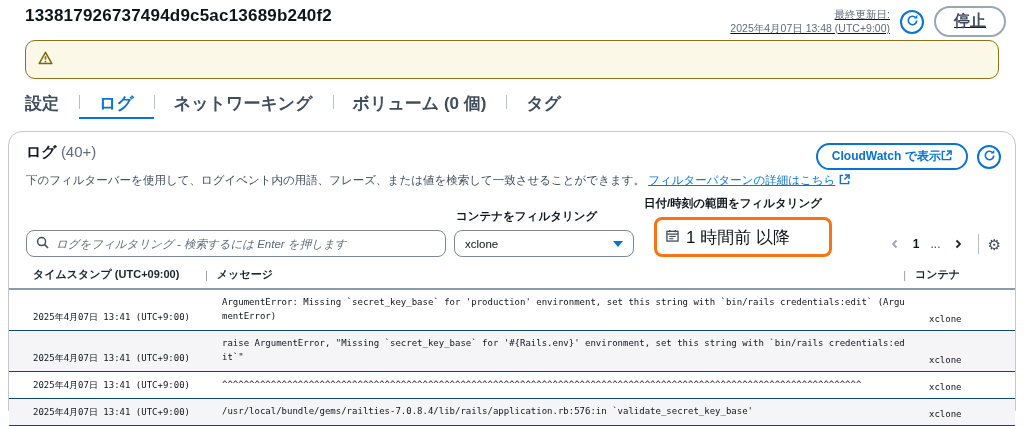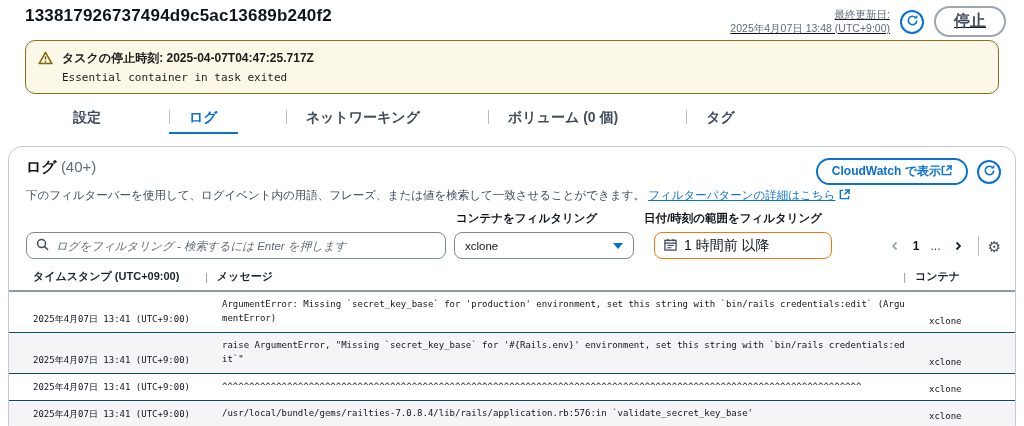--- a/index.html
+++ b/index.html
@@ -21,22 +21,22 @@
   
   .alert { margin:4px 25px 0 25px; border:1px solid #8d6f1c; border-radius:10px;
     background:#fbf8e7; padding:9px 14px 9px 12px; display:flex; gap:9px; }
   .alert-icon { flex:0 0 auto; margin-top:1px; }
   .alert-title { font-size:12px; font-weight:bold; color:#1b1b1b; }
   .alert-msg { font-size:11px; margin-top:4px; color:#1b1b1b;
     font-family:"DejaVu Sans Mono", monospace; }
 
   
   .tabs { display:flex; align-items:stretch; margin:10px 0 0 25px; height:30px; }
-  .tab { display:flex; align-items:center; padding:0 20px; font-size:14px; font-weight:bold;
-    color:#414d5c; cursor:pointer; position:relative; border-bottom:2px solid transparent;margin-left:48px; }
+  .tab { display:flex; align-items:center; padding:0 20px; font-size:17px; font-weight:bold;
+    color:#414d5c; cursor:pointer; position:relative; border-bottom:2px solid transparent; }
   .tab.active { color:#0972d3; border-bottom:2px solid #0972d3; }
   .tab + .tab::before { content:""; position:absolute; left:0; top:6px; bottom:8px;
     width:1px; background:#b6bec9; }
   .tab:first-child { padding-left:0; padding-right:20px; }
 
   
   .card { margin:12px 8px 0 8px; border:1px solid #c6c6cd; border-top:1px solid #c6c6cd;
     border-radius:14px 14px 0 0; height:280px; background:#fff; }
   .card-header { display:flex; justify-content:space-between; align-items:flex-start;
     padding:11px 14px 0 17px; }
@@ -57,22 +57,22 @@
   .search-box input { border:none; outline:none; flex:1; font-size:11.5px; font-style:italic;
     color:#414d5c; background:transparent; font-family:"Liberation Sans", sans-serif; }
   .search-box input::placeholder { color:#5f6b7a; font-style:italic; }
   .filter-col { display:flex; flex-direction:column; gap:6px; }
   .filter-label { font-size:11.5px; font-weight:bold; color:#0f141a; }
   .select { width:180px; height:27px; border:1px solid #7d8998; border-radius:8px;
     display:flex; align-items:center; justify-content:space-between; padding:0 10px;
     font-size:11.5px; cursor:pointer; background:#fff; margin-left:-2px; }
   .select .caret { width:0; height:0; border-left:5px solid transparent;
     border-right:5px solid transparent; border-top:6px solid #0972d3; }
-  .datebox { width:178px; height:27px; border:1px solid #f97316; border-radius:8px;
-    display:flex; align-items:center; gap:7px; padding:0 9px; font-size:14px;
+  .datebox { width:178px; height:40px; border:3px solid #f97316; border-radius:8px;
+    display:flex; align-items:center; gap:7px; padding:0 9px; font-size:17px;
     cursor:pointer; background:#fff; margin-left:10px; }
   .spacer { flex:1; }
   .pager { display:flex; align-items:center; gap:2px; padding-bottom:3px; }
   .pg-btn { background:none; border:none; cursor:pointer; padding:2px 5px; display:flex; align-items:center; }
   .pg-num { font-size:12px; font-weight:bold; color:#0f141a; padding:0 5px; background:none; border:none; }
   .pg-ellipsis { font-size:12px; color:#414d5c; padding:0 4px; background:none; border:none; }
   .pg-sep { width:1px; height:20px; background:#b6bec9; margin:0 7px; }
   .gear { font-size:15px; color:#414d5c; background:none; border:none; cursor:pointer; line-height:1; }
 
   
@@ -115,24 +115,20 @@
 </div>
 
 <div class="alert">
   <span class="alert-icon">
     <svg width="15" height="14" viewBox="0 0 16 15">
         <path d="M8 1.5 14.8 13.5 H1.2 Z" fill="none" stroke="#7d6608" stroke-width="1.6" stroke-linejoin="round"></path>
         <line x1="8" y1="5.6" x2="8" y2="9.2" stroke="#7d6608" stroke-width="1.6"></line>
         <circle cx="8" cy="11.4" r="0.9" fill="#7d6608"></circle>
       </svg>
   </span>
-  <div>
-    <div class="alert-title">タスクの停止時刻: 2025-04-07T04:47:25.717Z</div>
-    <div class="alert-msg">Essential container in task exited</div>
-  </div>
 </div>
 
 <nav class="tabs" id="tabs">
     <div class="tab">設定</div>
     <div class="tab active">ログ</div>
     <div class="tab">ネットワーキング</div>
     <div class="tab">ボリューム (0 個)</div>
     <div class="tab">タグ</div>
   </nav>
 

